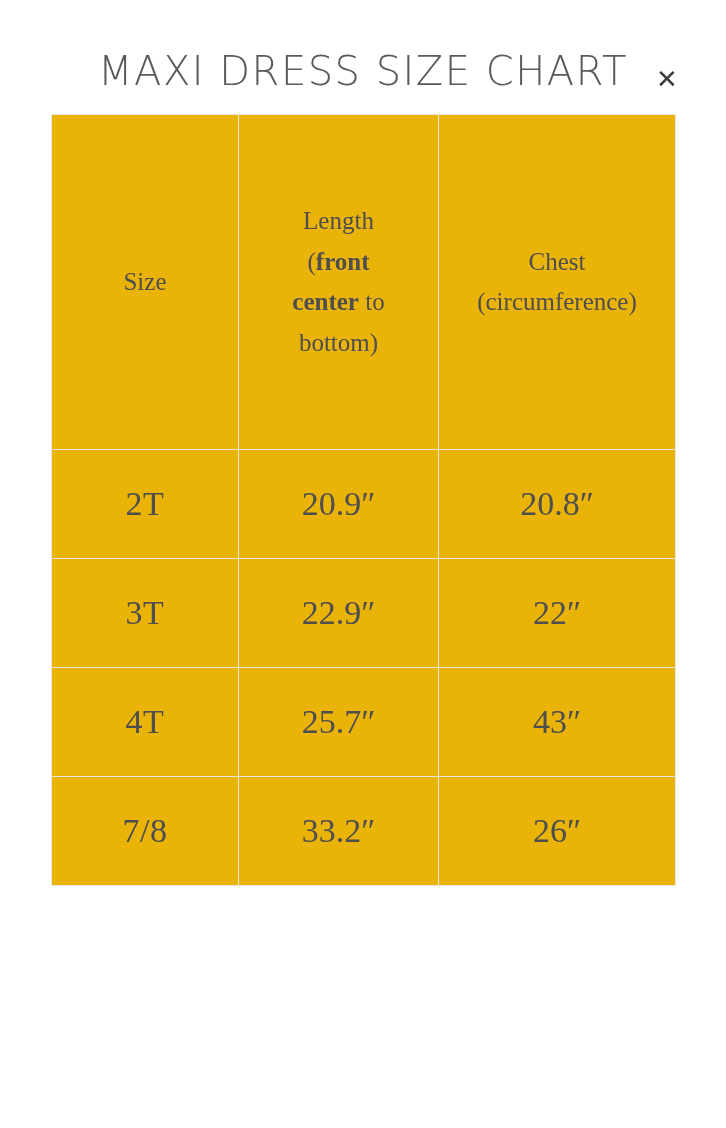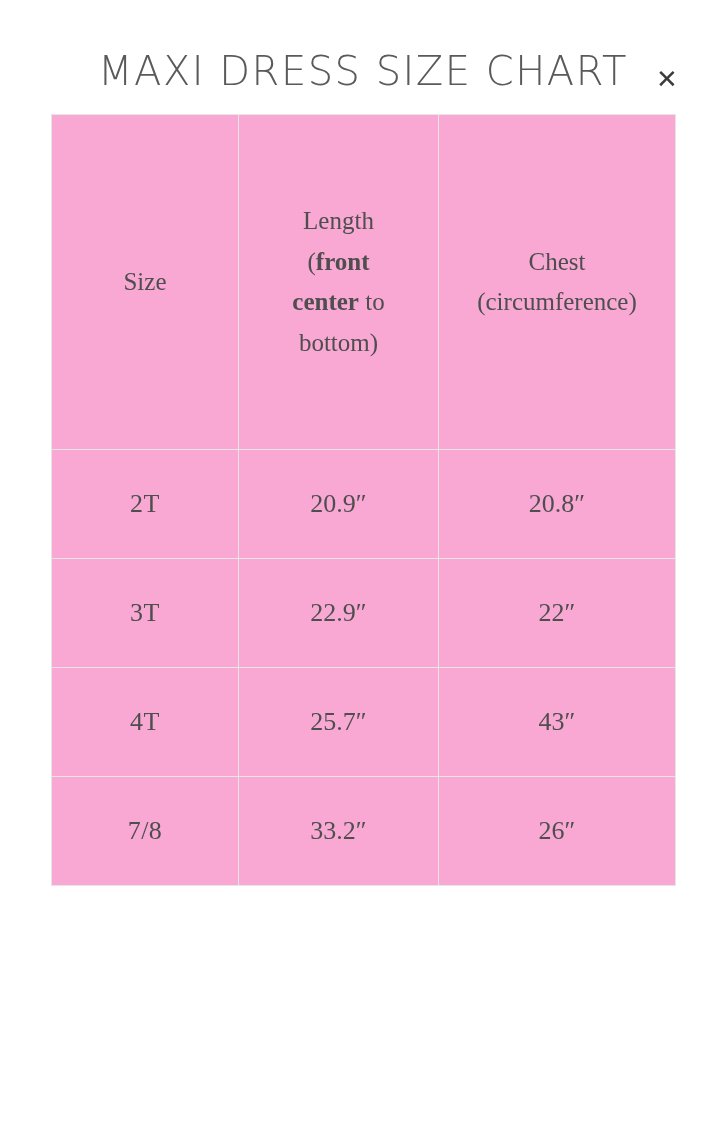--- a/index.html
+++ b/index.html
@@ -65,21 +65,21 @@
     border-collapse: collapse;
     table-layout: fixed;
     background: #fbfbfb;
   }
 
   table.size-chart td {
     border: 1px solid #e6e6e6;
     text-align: center;
     vertical-align: middle;
     color: #4e4e4e;
-    background: #f9a8d4;
+    background: #eab308;
   }
 
   col.c-size { width: 187px; }
   col.c-length { width: 200px; }
   col.c-chest { width: 237px; }
 
   tr.header-row td {
     height: 318px;
     font-size: 25px;
     line-height: 1.62;
@@ -90,21 +90,21 @@
     font-size: 25px;
   }
 
   .hdr-line b {
     font-weight: 700;
     margin-top: 16px;
   }
 
   tr.data-row td {
     height: 106px;
-    font-size: 26px;
+    font-size: 34px;
   }
 
   .cell-size {
     letter-spacing: 0.5px;
   }
 </style>
 </head>
 <body>
 
 <div class="page">

